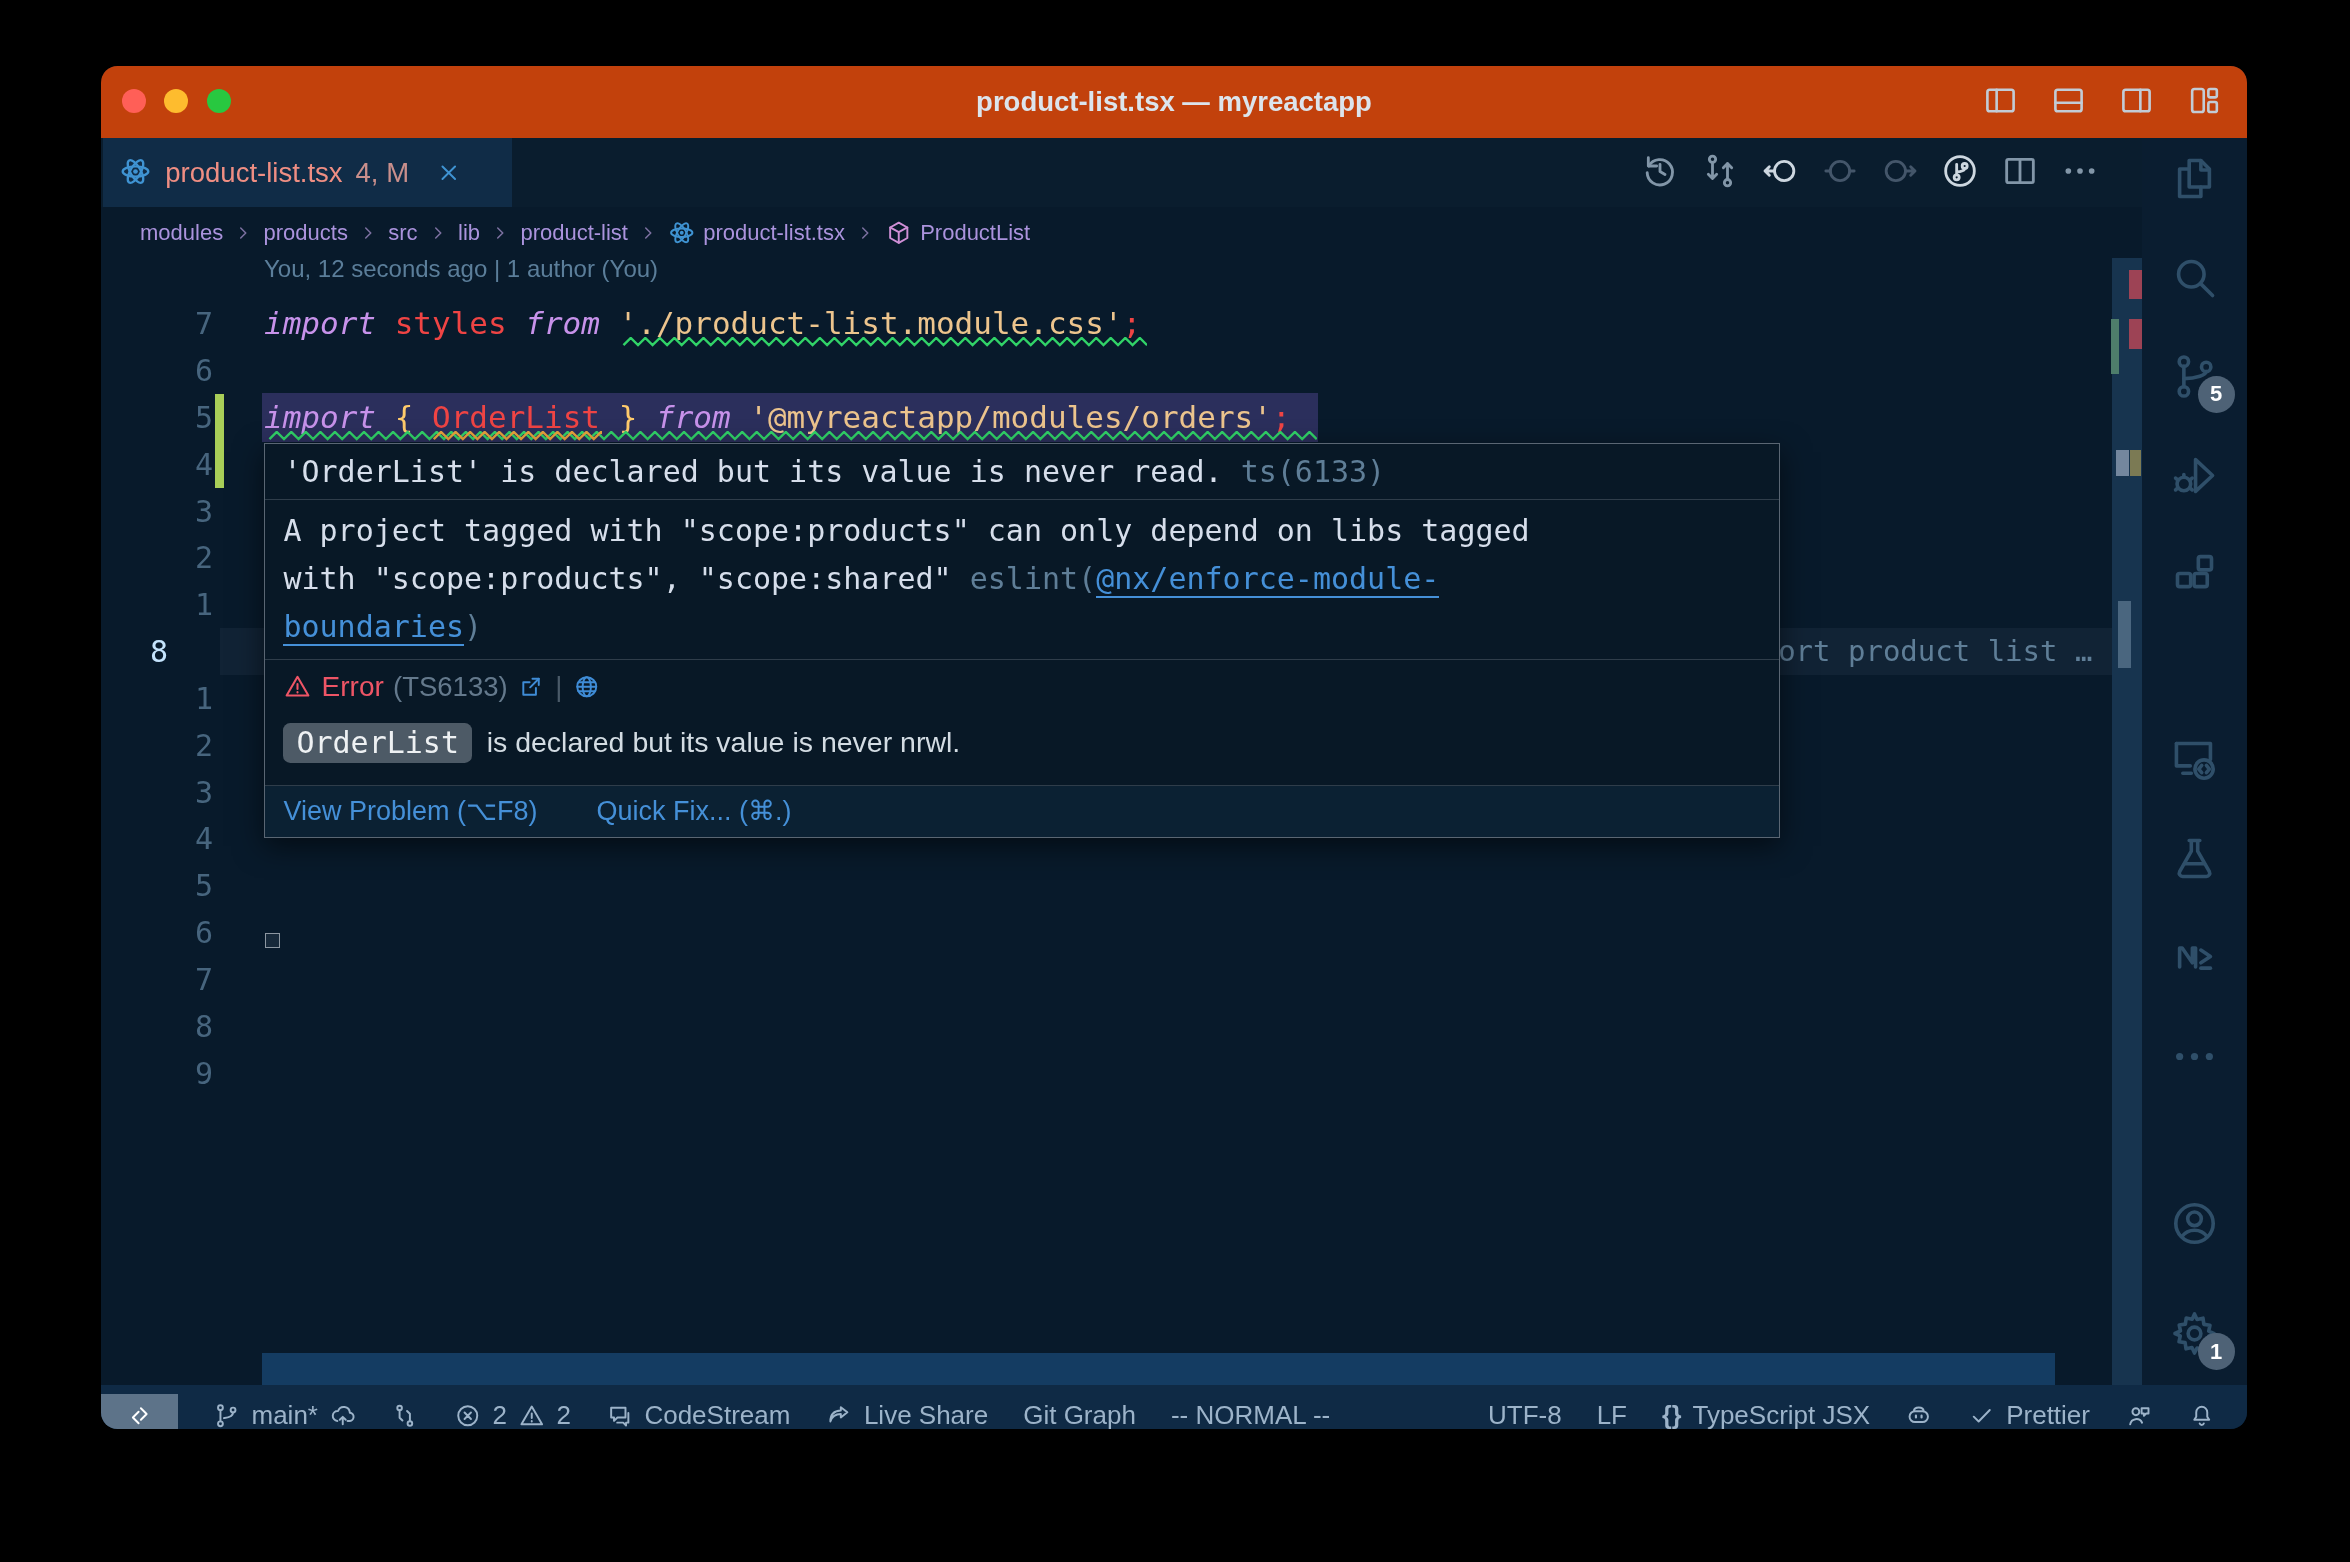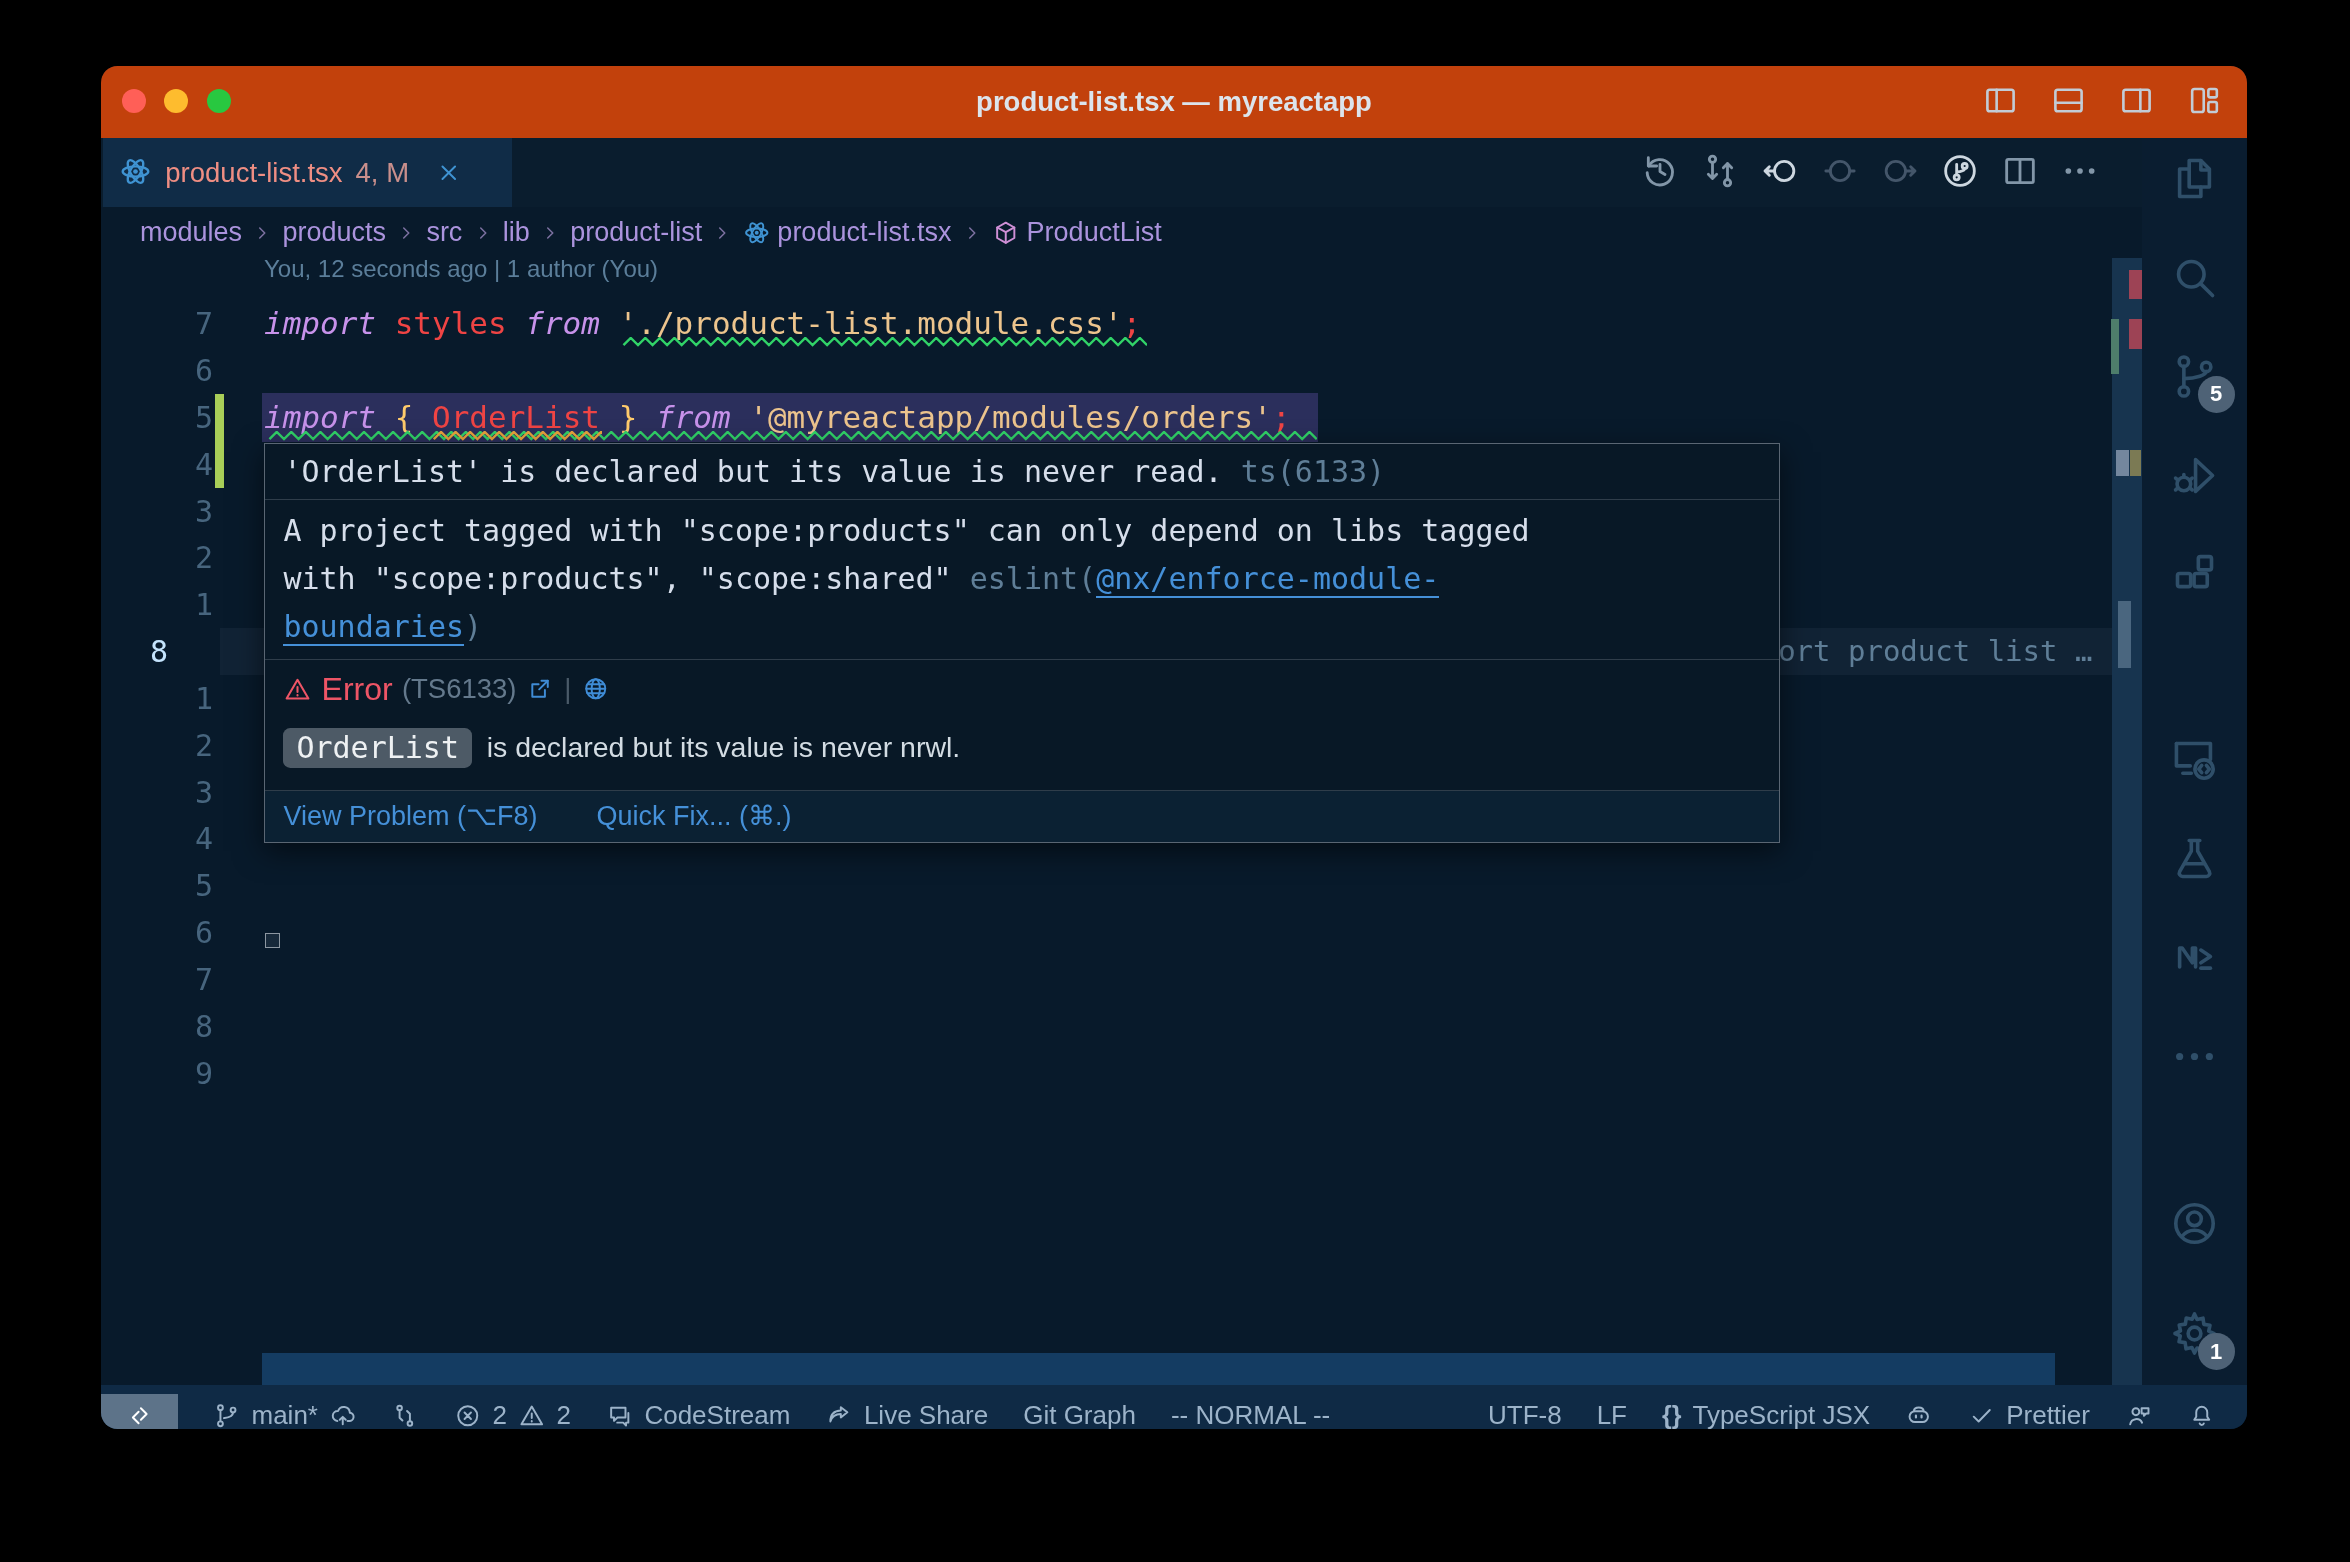--- a/index.html
+++ b/index.html
@@ -21,21 +21,21 @@
        align-items:center;padding:0 16.5px;box-sizing:border-box;gap:13px;}
   .tab .ic{width:33px;height:33px;color:#3f93d2;flex:none;}
   .tab-label{color:#ef8e83;font-size:27.5px;white-space:nowrap;}
   .tab-badge{color:#c98f8c;font-size:27.5px;white-space:nowrap;}
   .tab-close{margin-left:13px;width:27.5px;height:27.5px;color:#c9d3dd;}
   .tab-actions{position:absolute;right:147px;top:0;height:69px;display:flex;align-items:center;gap:20px;}
   .tab-actions .ic{width:40px;height:40px;color:#8296a8;}
   .tab-actions .bright{color:#cdd7e0;} .tab-actions .dim{color:#44566a;}
   
   .breadcrumbs{position:absolute;left:39px;top:141px;height:51px;display:flex;align-items:center;gap:9.2px;
-               font-size:27px;color:#ab93dd;}
+               font-size:22px;color:#ab93dd;}
   .crumb{display:flex;align-items:center;gap:7.3px;white-space:nowrap;}
   .breadcrumbs .sep{width:22px;height:22px;color:#7a6f9e;}
   .crumb .ic{width:27.5px;height:27.5px;}
   .crumb .ic.react{color:#3f93d2;} .crumb .ic.cube{color:#cf8fd6;}
   
   .editor{position:absolute;left:0;top:192px;width:2011px;height:1127px;}
   .codelens{position:absolute;left:163px;top:-2.8px;font-size:24px;color:#5b7e9a;}
   .gutter-num{position:absolute;left:37px;width:75px;text-align:right;line-height:47px;
               font-family:"DejaVu Sans Mono",monospace;font-size:30px;color:#47657e;}
   .gutter-num.current{left:49px;text-align:left;color:#c5e4fd;}
@@ -55,21 +55,21 @@
   
   .hover{position:absolute;left:163px;top:377px;width:1516px;background:#081826;border:1.8px solid #5a6673;
          box-sizing:border-box;z-index:30;box-shadow:0 9.2px 27.5px rgba(0,0,0,0.55);}
   .hv-sec{border-bottom:1.8px solid #2f3d4a;padding:10px 18.4px;}
   .hv-mono{font-family:"DejaVu Sans Mono",monospace;font-size:30px;color:#d6deeb;}
   .hv-dim{color:#5f7e97;}
   .hv-rule{line-height:48px;padding:7.3px 18.4px;}
   .hv-link{color:#4590d8;border-bottom:2.8px solid #4590d8;cursor:pointer;}
   .hv-errrow{display:flex;align-items:center;gap:9.2px;padding:11px 18.4px 0;}
   .hv-errrow .warn{width:29px;height:29px;color:#ee5566;}
-  .hv-errlabel{color:#ee5566;font-size:32px;}
+  .hv-errlabel{color:#ee5566;font-size:28px;}
   .hv-errcode{color:#64798c;font-size:27.5px;}
   .hv-errrow .lnk{width:27.5px;height:27.5px;color:#3f8cd6;}
   .hv-pipe{color:#4a5a68;font-size:27.5px;margin:0 1.8px;}
   .hv-chiprow{padding:20px 18.4px 22px;display:flex;align-items:center;gap:14.7px;}
   .chip{background:#4d5a66;border-radius:7.3px;padding:2.8px 13px;font-family:"DejaVu Sans Mono",monospace;
         font-size:30px;color:#eef1f3;}
   .hv-rest{color:#d3dce3;font-size:28.5px;}
   .hv-module{padding:13.8px 18.4px;}
   .hv-foot{background:#0b2133;padding:9.2px 18.4px;display:flex;gap:59px;font-size:27px;border-bottom:none;}
   .hv-action{color:#4590d8;cursor:pointer;}

